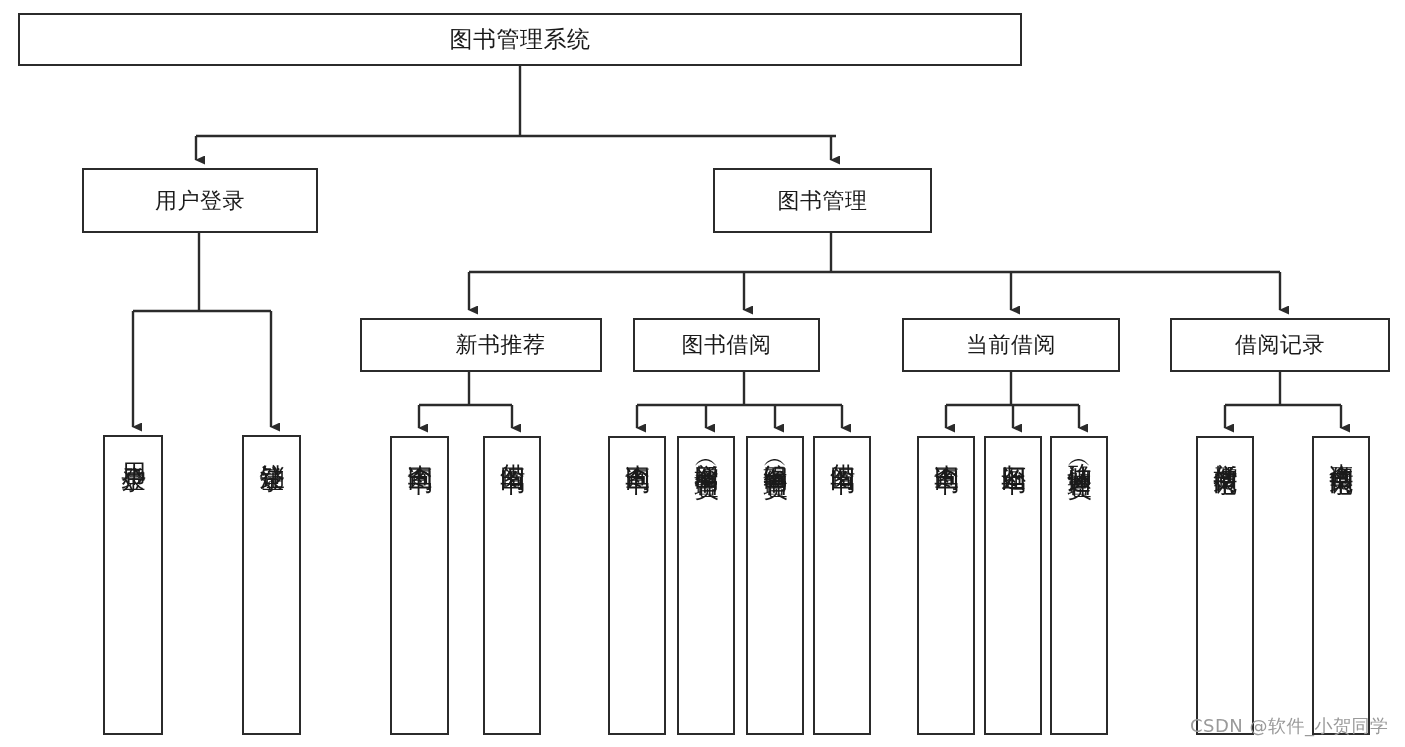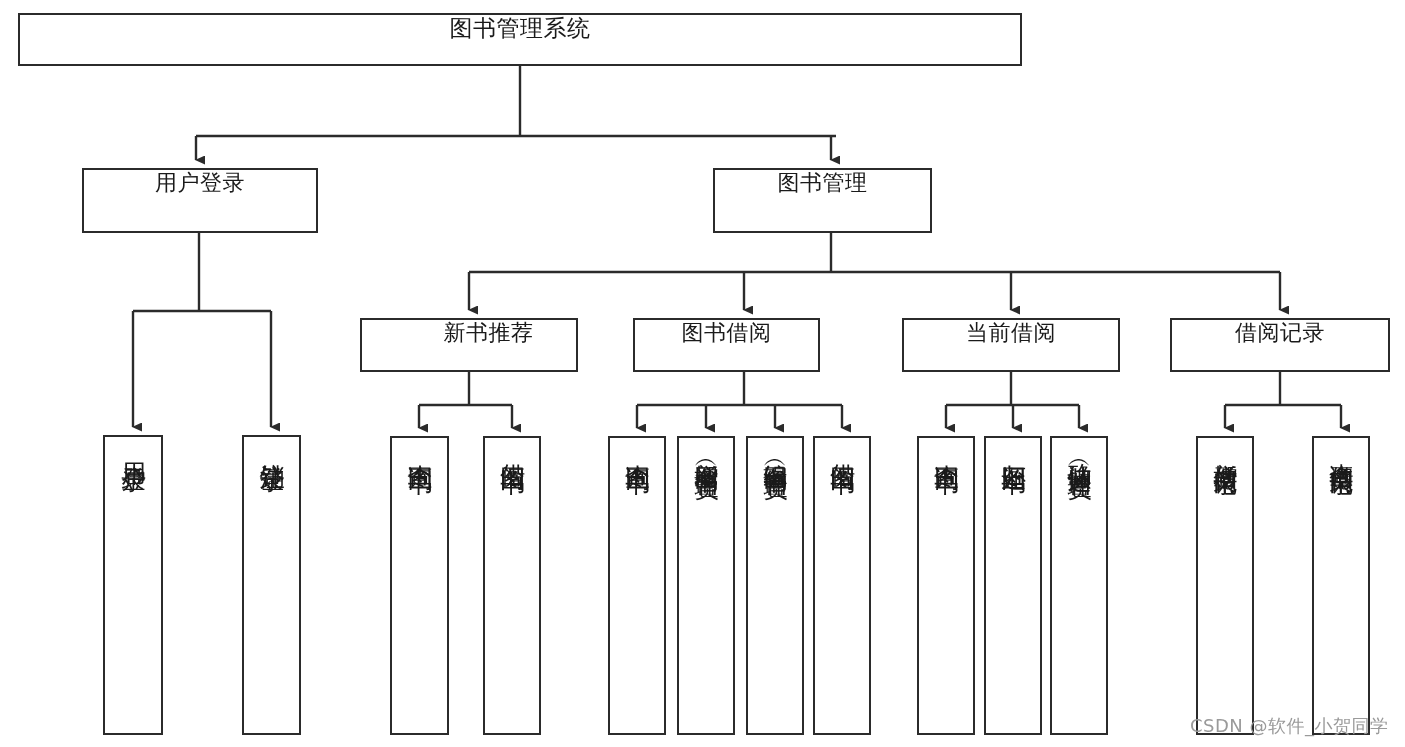--- a/index.html
+++ b/index.html
@@ -24,21 +24,21 @@
     width: 1405px;
     height: 747px;
     pointer-events: none;
   }
   .node {
     position: absolute;
     box-sizing: border-box;
     background: #ffffff;
     border: 2px solid #2b2b2b;
     display: flex;
-    align-items: flex-start;
+    align-items: center;
     justify-content: center;
     text-align: center;
     color: #1a1a1a;
   }
   .node-label {
     display: block;
     line-height: 1.18;
     letter-spacing: 0.5px;
   }
   
@@ -134,21 +134,21 @@
   </div>
 
   <div class="node horiz" style="left:82px; top:168px; width:236px; height:65px;">
     <span class="node-label">用户登录</span>
   </div>
 
   <div class="node horiz" style="left:713px; top:168px; width:219px; height:65px;">
     <span class="node-label">图书管理</span>
   </div>
 
-  <div class="node horiz" style="left:360px; top:318px; width:218px; height:54px;padding-left:39px;">
+  <div class="node horiz" style="left:360px; top:318px; width:242px; height:54px;padding-left:39px;">
     <span class="node-label">新书推荐</span>
   </div>
 
   <div class="node horiz" style="left:633px; top:318px; width:187px; height:54px;">
     <span class="node-label">图书借阅</span>
   </div>
 
   <div class="node horiz" style="left:902px; top:318px; width:218px; height:54px;">
     <span class="node-label">当前借阅</span>
   </div>

